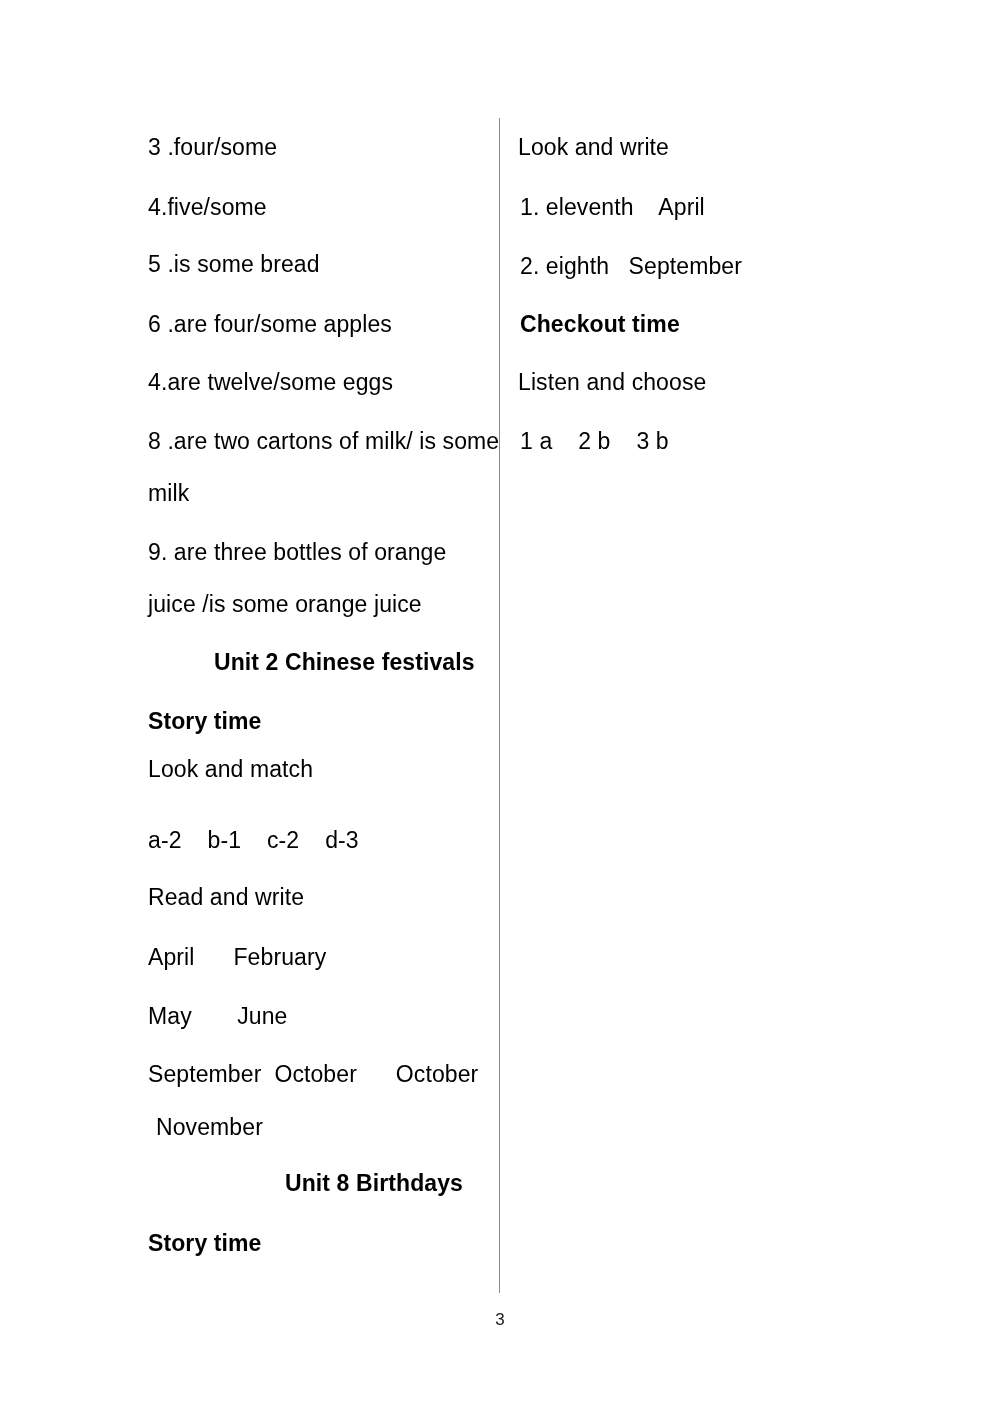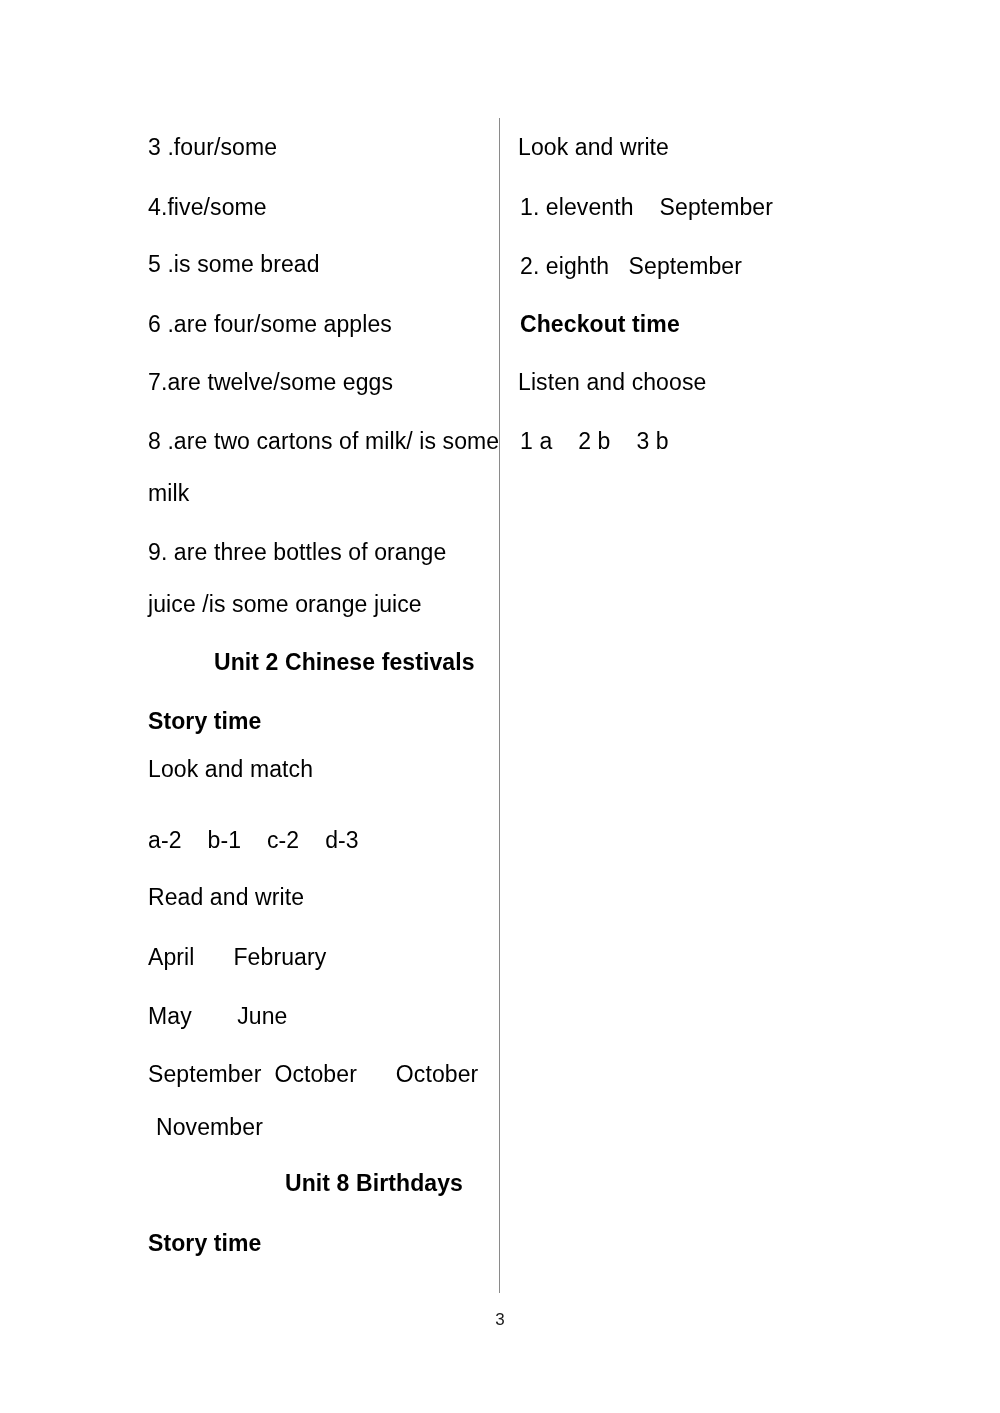--- a/index.html
+++ b/index.html
@@ -78,41 +78,41 @@
 
 <div id="page" style="background: rgb(255, 255, 255);">
 
   <div id="column-divider" style="background: rgb(138, 138, 138);"></div>
 
   <div class="column" id="left-column">
       <div class="line" style="left: 0px; top: 136px;">3 .four/some</div>
       <div class="line" style="left: 0px; top: 196px;">4.five/some</div>
       <div class="line" style="left: 0px; top: 253px;">5 .is some bread</div>
       <div class="line" style="left: 0px; top: 313px;">6 .are four/some apples</div>
-      <div class="line" style="left: 0px; top: 371px;">7.are twelve/some eggs</div>
+      <div class="line" style="left: 0px; top: 371px;">4.are twelve/some eggs</div>
       <div class="line" style="left: 0px; top: 430px;">8 .are two cartons of milk/ is some</div>
       <div class="line" style="left: 0px; top: 482px;">milk</div>
       <div class="line" style="left: 0px; top: 541px;">9. are three bottles of orange</div>
       <div class="line" style="left: 0px; top: 593px;">juice /is some orange juice</div>
       <div class="line bold" style="left: 66px; top: 651px;">Unit 2 Chinese festivals</div>
       <div class="line bold" style="left: 0px; top: 710px;">Story time</div>
       <div class="line" style="left: 0px; top: 758px;">Look and match</div>
       <div class="line" style="left: 0px; top: 829px;">a-2    b-1    c-2    d-3</div>
       <div class="line" style="left: 0px; top: 886px;">Read and write</div>
       <div class="line" style="left: 0px; top: 946px;">April      February</div>
       <div class="line" style="left: 0px; top: 1005px;">May       June</div>
       <div class="line" style="left: 0px; top: 1063px;">September  October      October</div>
       <div class="line" style="left: 8px; top: 1116px;">November</div>
       <div class="line bold" style="left: 90px; top: 1172px; margin-left: 47px;">Unit 8 Birthdays</div>
       <div class="line bold" style="left: 0px; top: 1232px;">Story time</div>
     </div>
 
   <div class="column" id="right-column">
       <div class="line" style="left: 0px; top: 136px;">Look and write</div>
-      <div class="line" style="left: 2px; top: 196px;">1. eleventh    September</div>
+      <div class="line" style="left: 2px; top: 196px;">1. eleventh    April</div>
       <div class="line" style="left: 2px; top: 255px;">2. eighth   September</div>
       <div class="line bold" style="left: 2px; top: 313px;">Checkout time</div>
       <div class="line" style="left: 0px; top: 371px;">Listen and choose</div>
       <div class="line" style="left: 2px; top: 430px;">1 a    2 b    3 b</div>
     </div>
 
 
   <div id="page-number">3</div>
 
 </div>

